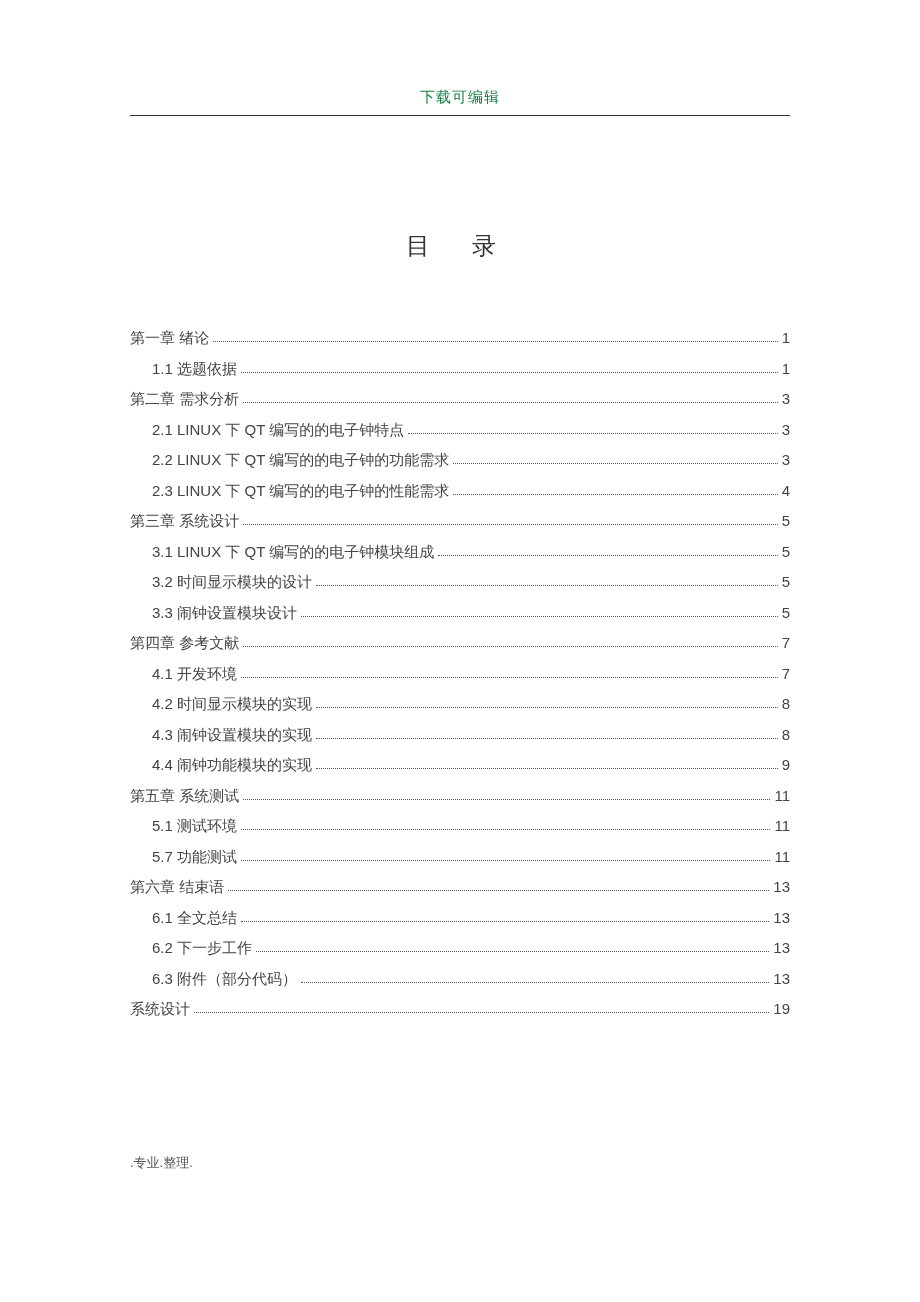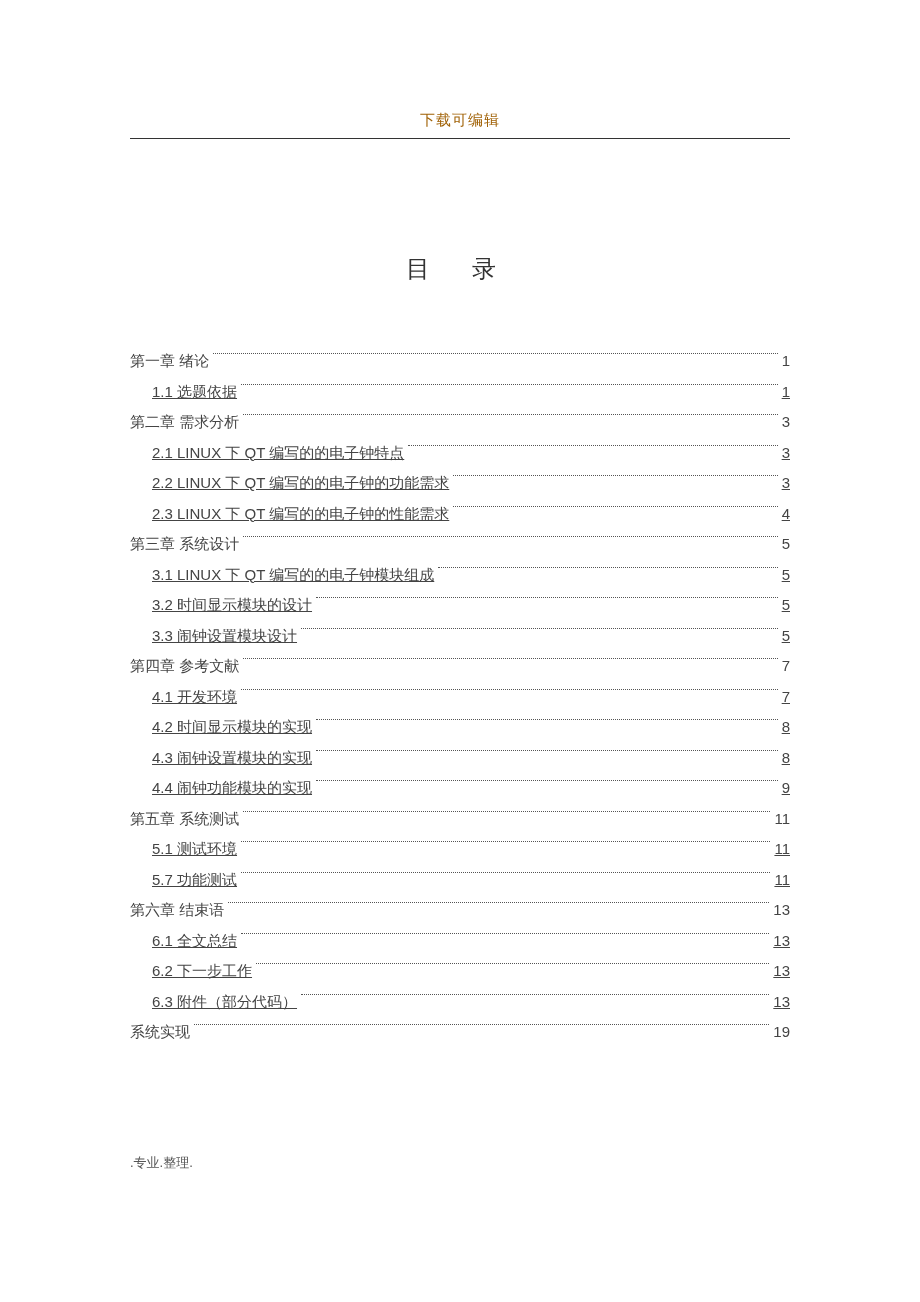--- a/index.html
+++ b/index.html
@@ -10,23 +10,23 @@
     body {
       width: 920px;
       height: 1302px;
       background: #ffffff;
       font-family: "SimSun", "Microsoft YaHei", Arial, sans-serif;
       color: #333;
       position: relative;
     }
     .header {
       text-align: center;
-      padding-top: 111px;
+      padding-top: 88px;
       font-size: 15px;
-      color: #a16207;
+      color: #15803d;
       letter-spacing: 1px;
     }
     .header-line {
       margin: 8px auto 0;
       width: 660px;
       border-top: 1.5px solid #333;
     }
     .title {
       text-align: center;
       margin-top: 114px;
@@ -35,29 +35,28 @@
       letter-spacing: 18px;
       color: #333;
       font-family: "SimSun", serif;
     }
     .toc {
       margin: 68px auto 0;
       width: 660px;
     }
     .toc-row {
       display: flex;
-      align-items: flex-start;
+      align-items: flex-end;
       font-size: 15px;
       line-height: 1.0;
       margin-bottom: 15.5px;
       color: #444;
     }
     .toc-row.sub {
       padding-left: 22px;
-      text-decoration: underline;
     }
     .toc-label {
       white-space: nowrap;
       font-family: "Microsoft YaHei", "SimSun", Arial, sans-serif;
     }
     .toc-dots {
       flex: 1;
       border-bottom: 1.5px dotted #555;
       margin: 0 4px 3px 4px;
       height: 1px;
@@ -189,19 +188,19 @@
       <span class="toc-label">6.2 下一步工作</span>
       <span class="toc-dots"></span>
       <span class="toc-page">13</span>
     </div>
     <div class="toc-row sub">
       <span class="toc-label">6.3 附件（部分代码）</span>
       <span class="toc-dots"></span>
       <span class="toc-page">13</span>
     </div>
     <div class="toc-row">
-      <span class="toc-label">系统实现</span>
+      <span class="toc-label">系统设计</span>
       <span class="toc-dots"></span>
       <span class="toc-page">19</span>
     </div>
   </div>
 
 <div class="footer">.专业.整理.</div>
 
 </body></html>

